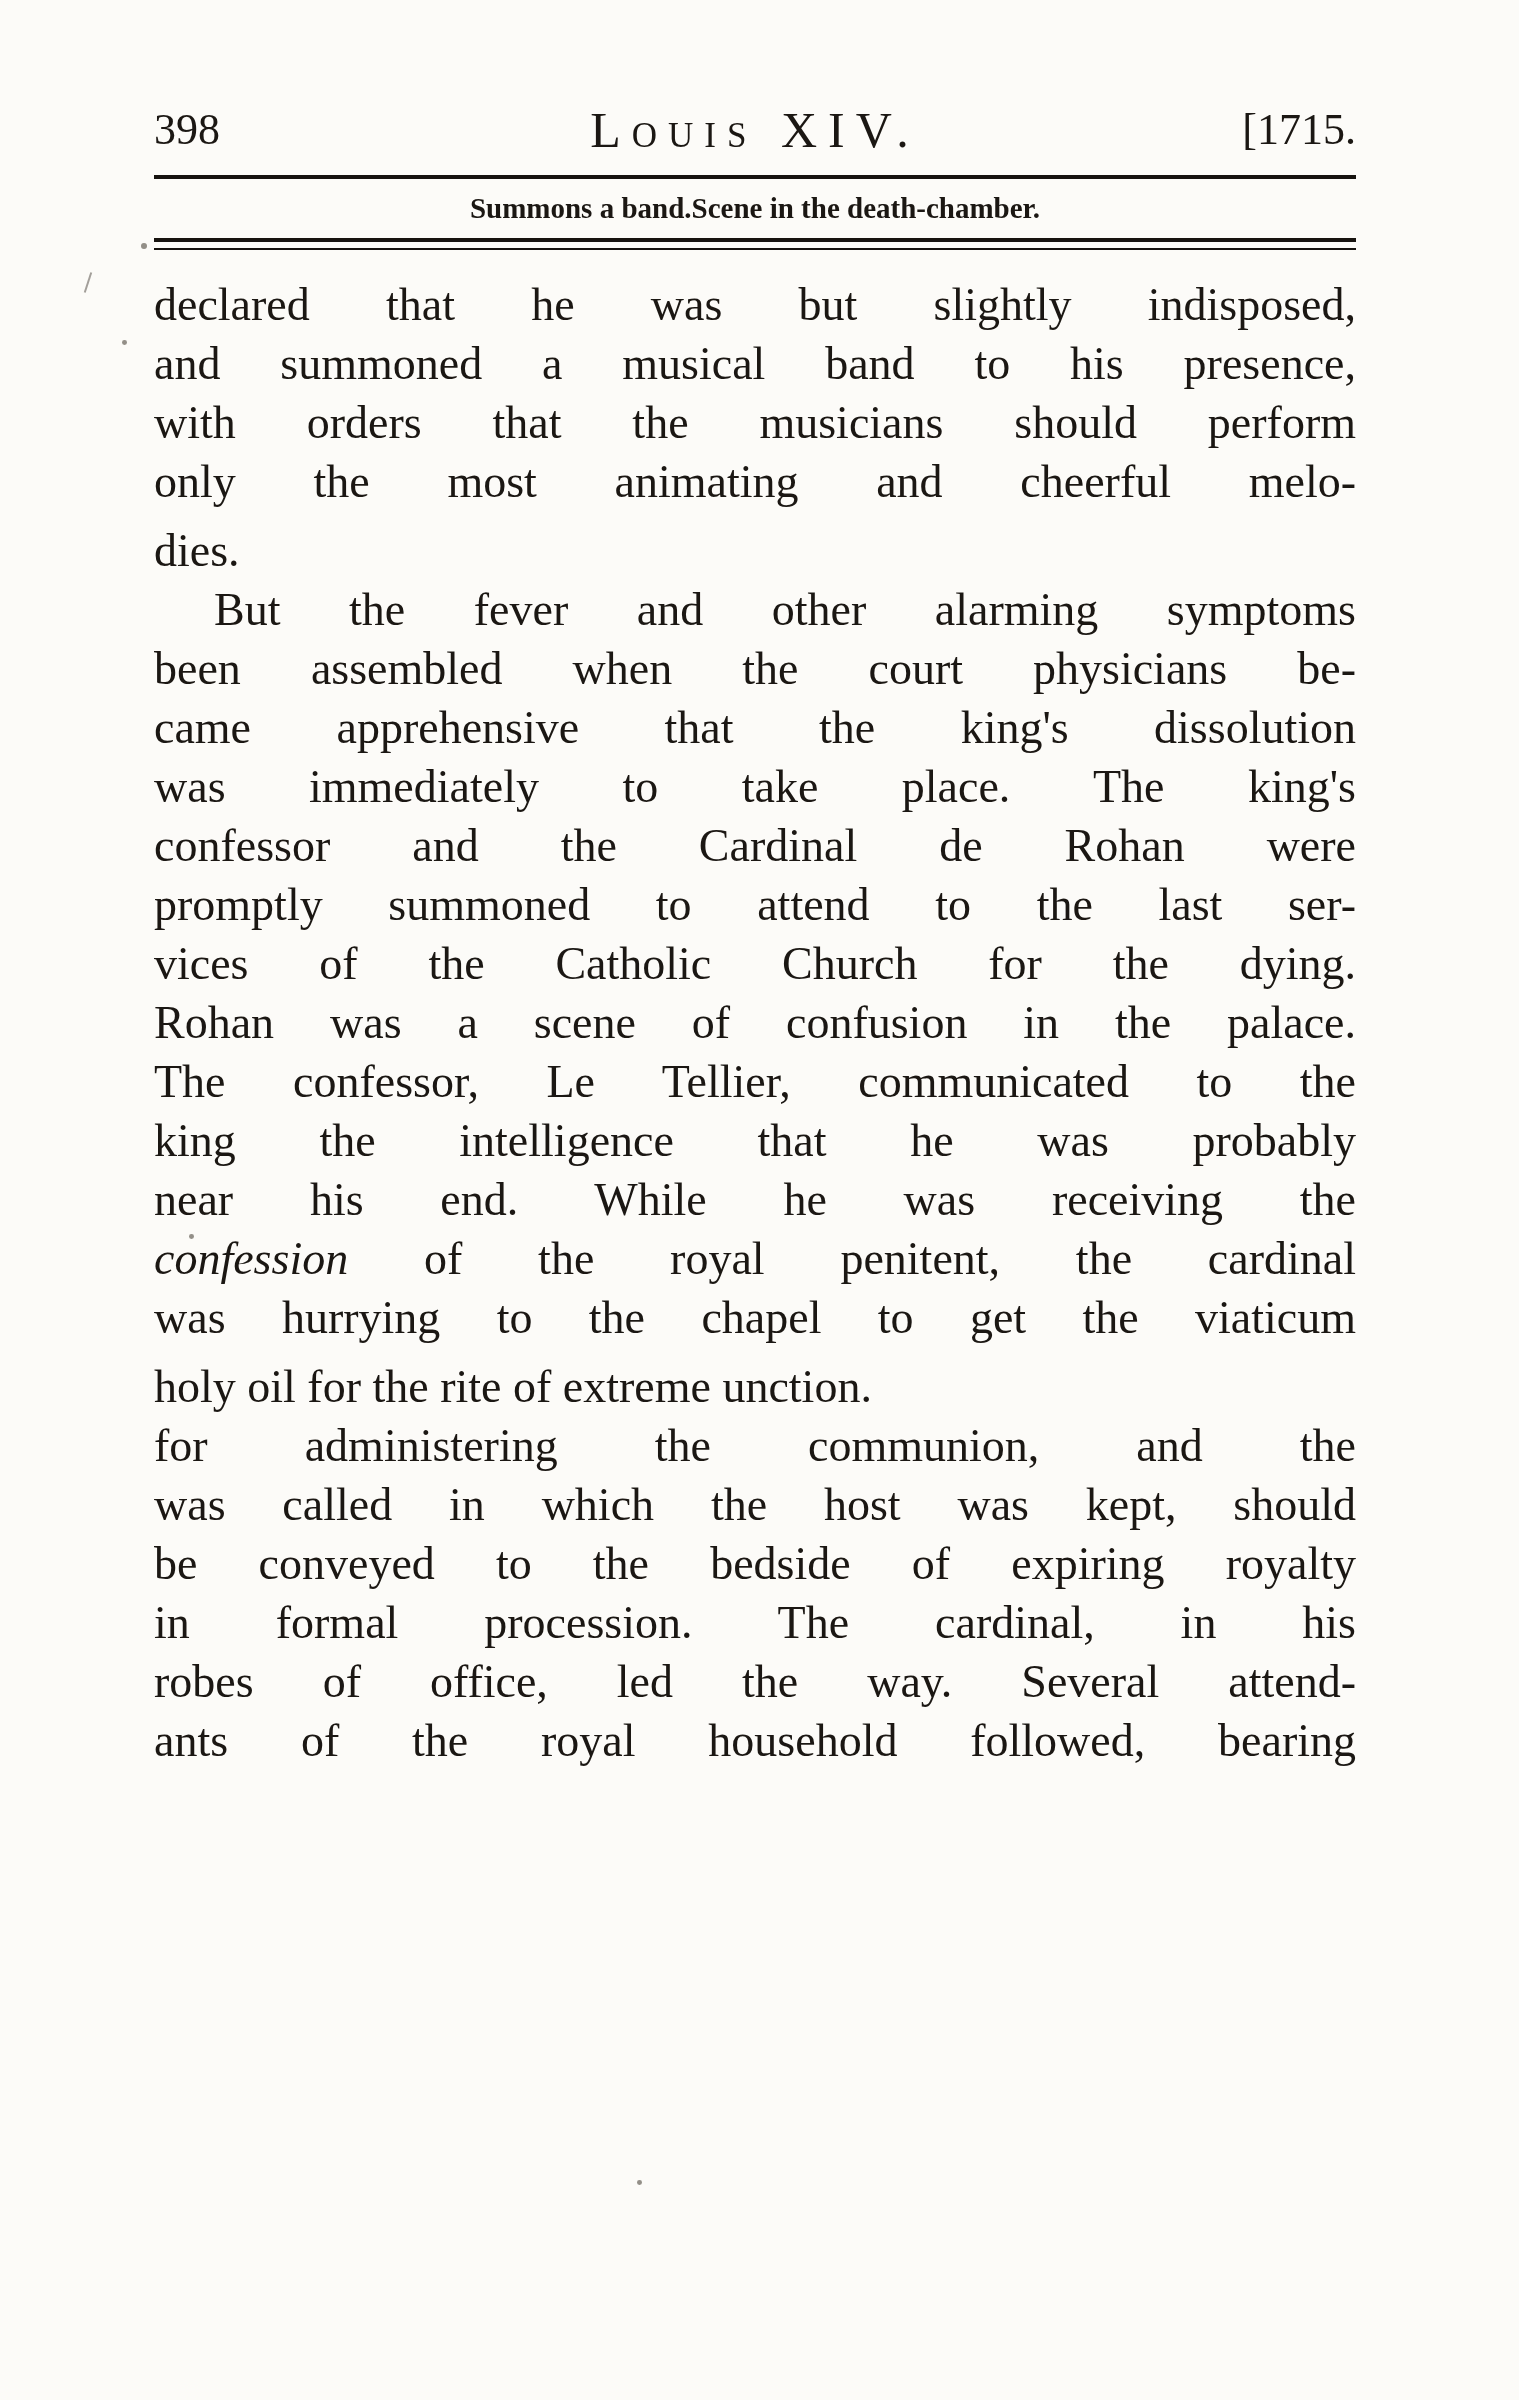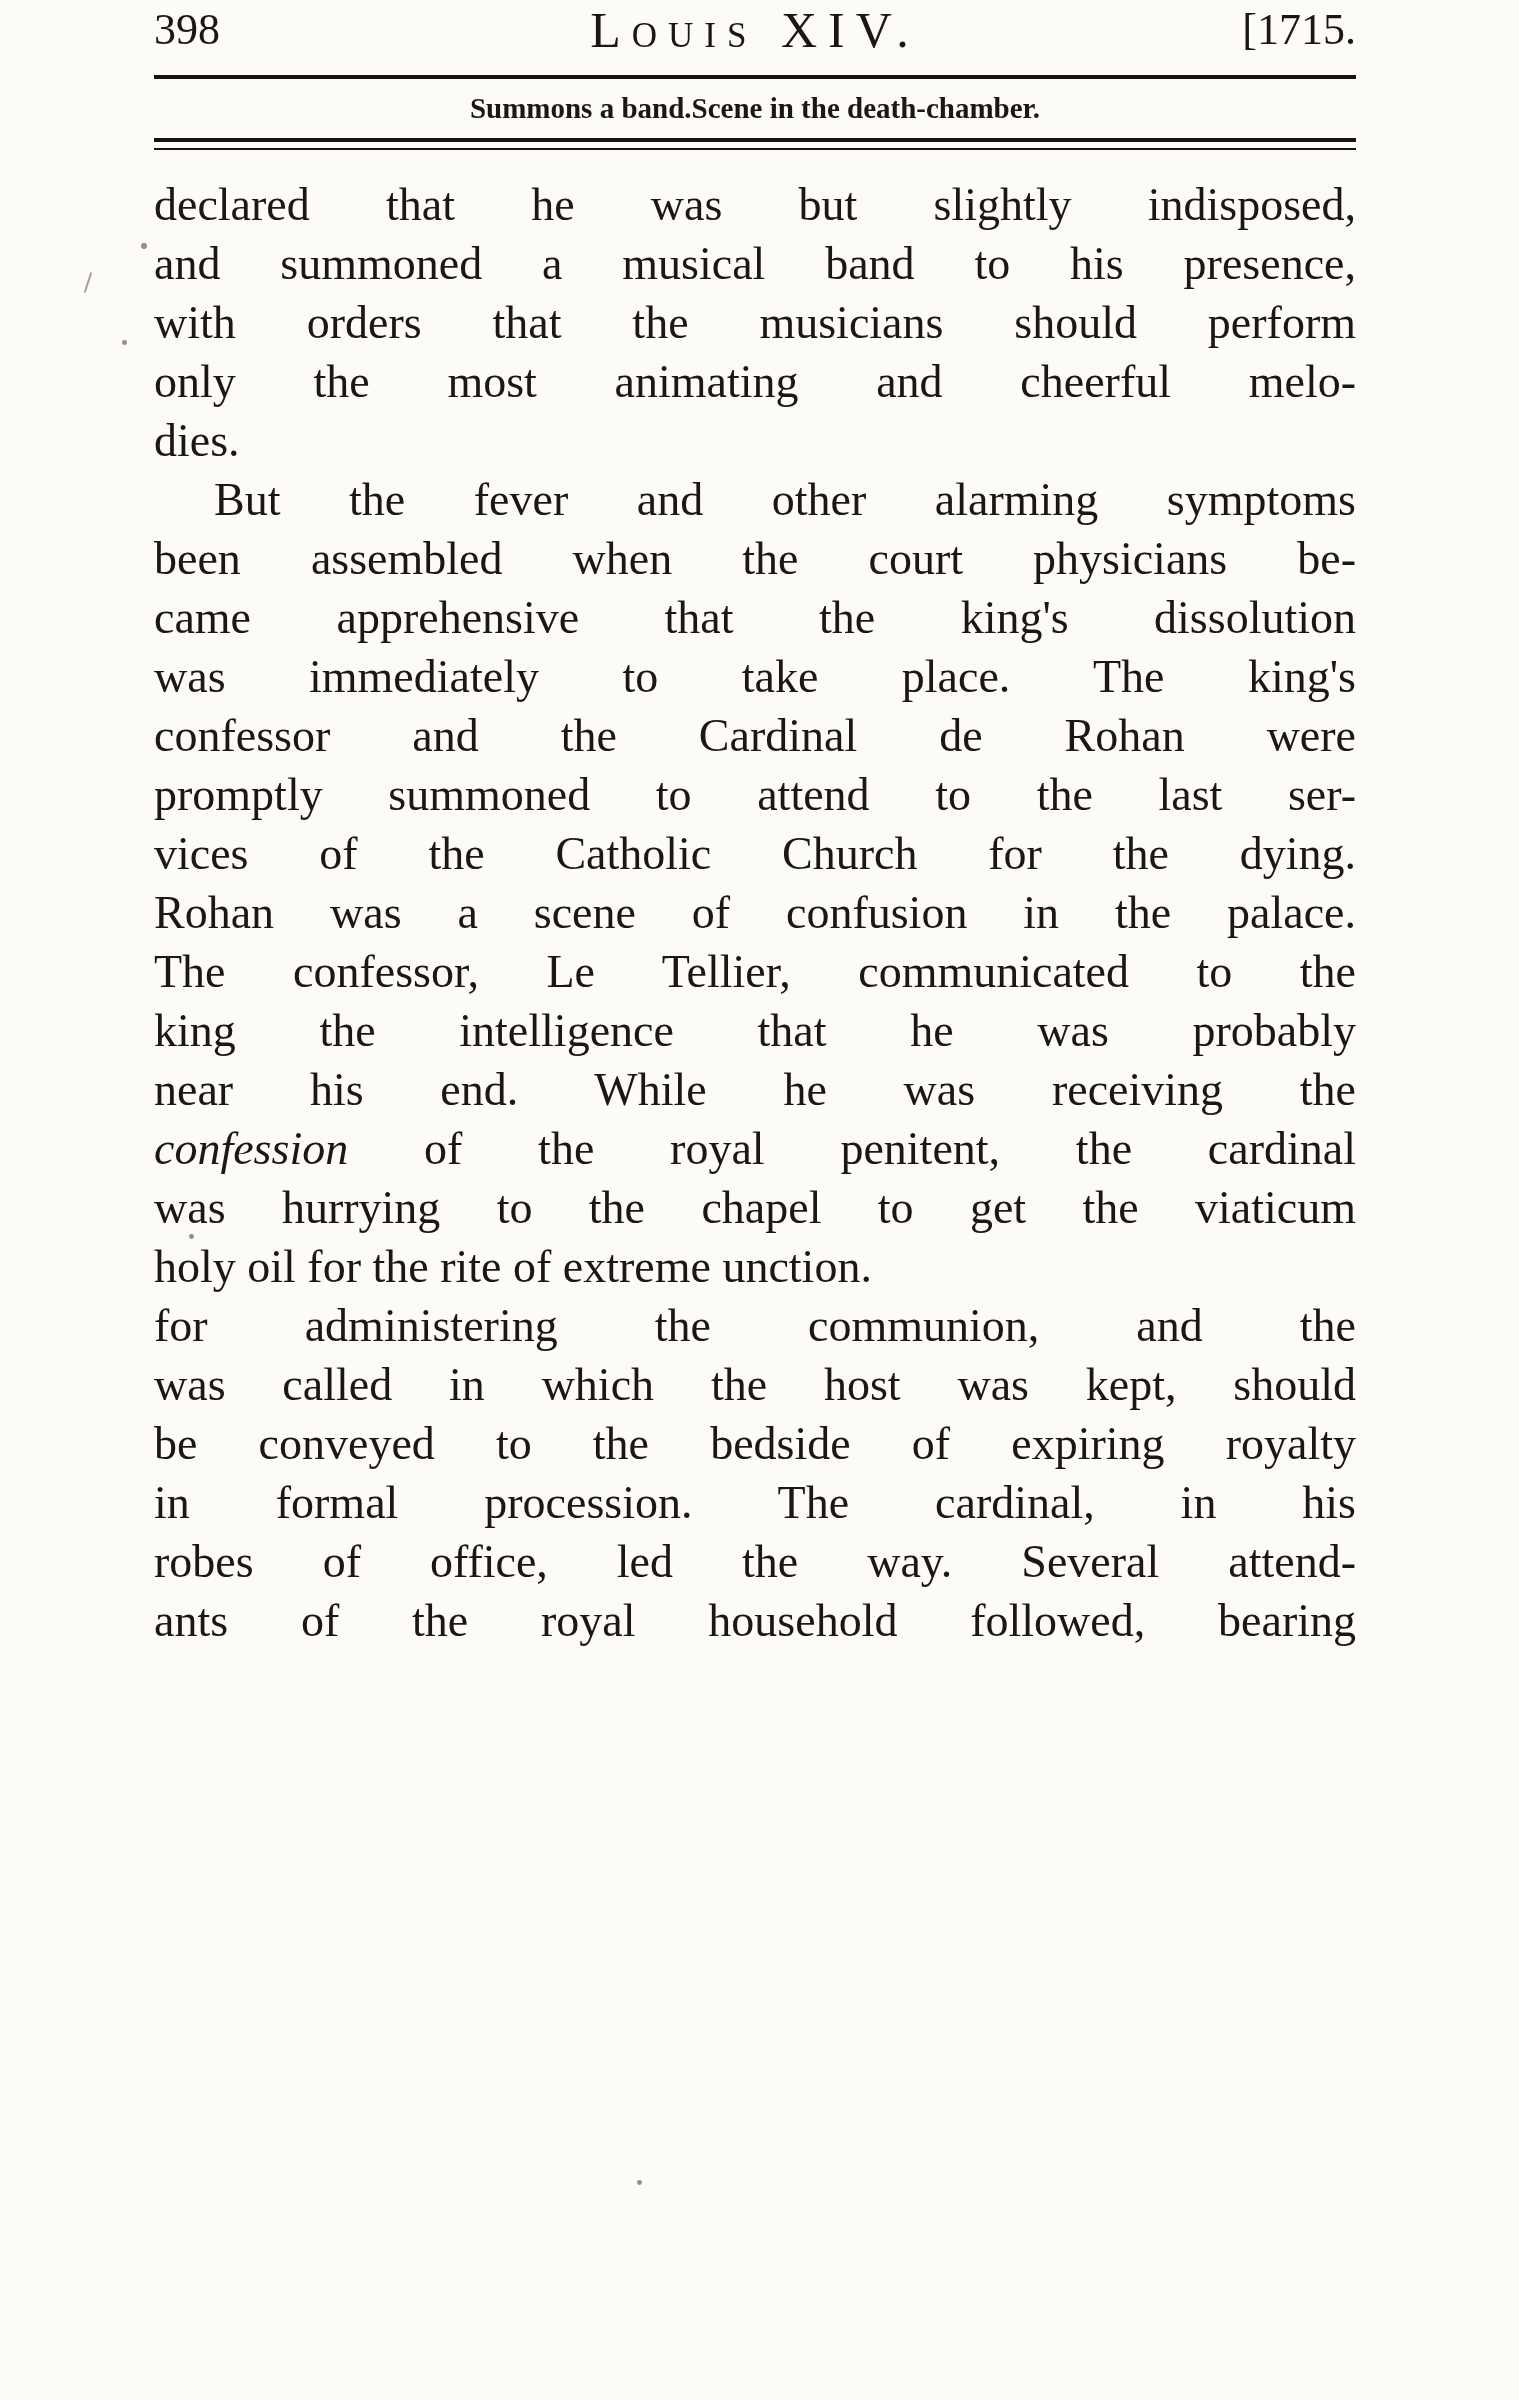--- a/index.html
+++ b/index.html
@@ -14,20 +14,21 @@
     margin: 0 auto;
     background: #fcfbf8;
     color: #1b1713;
     font-family: "Liberation Serif", "DejaVu Serif", serif;
     overflow: hidden;
   }
   .content {
     position: relative;
     width: 1202px;
     margin-left: 154px;
+    padding-top: 100px;
   }
   
   .header-row {
     position: relative;
     height: 60px;
     font-size: 44px;
     line-height: 60px;
   }
   .page-number {
     position: absolute;
@@ -78,20 +79,21 @@
     font-size: 46px;
   }
   .paragraph { margin: 0; }
   .line {
     line-height: 59px;
     text-align: justify;
     text-align-last: justify;
   }
   .line.no-justify {
     text-align-last: left;
+    margin-top: 10px;
   }
   .line.indent {
     text-indent: 60px;
   }
   .italic { font-style: italic; }
   
   .speck {
     position: absolute;
     background: #5a544c;
     border-radius: 50%;

